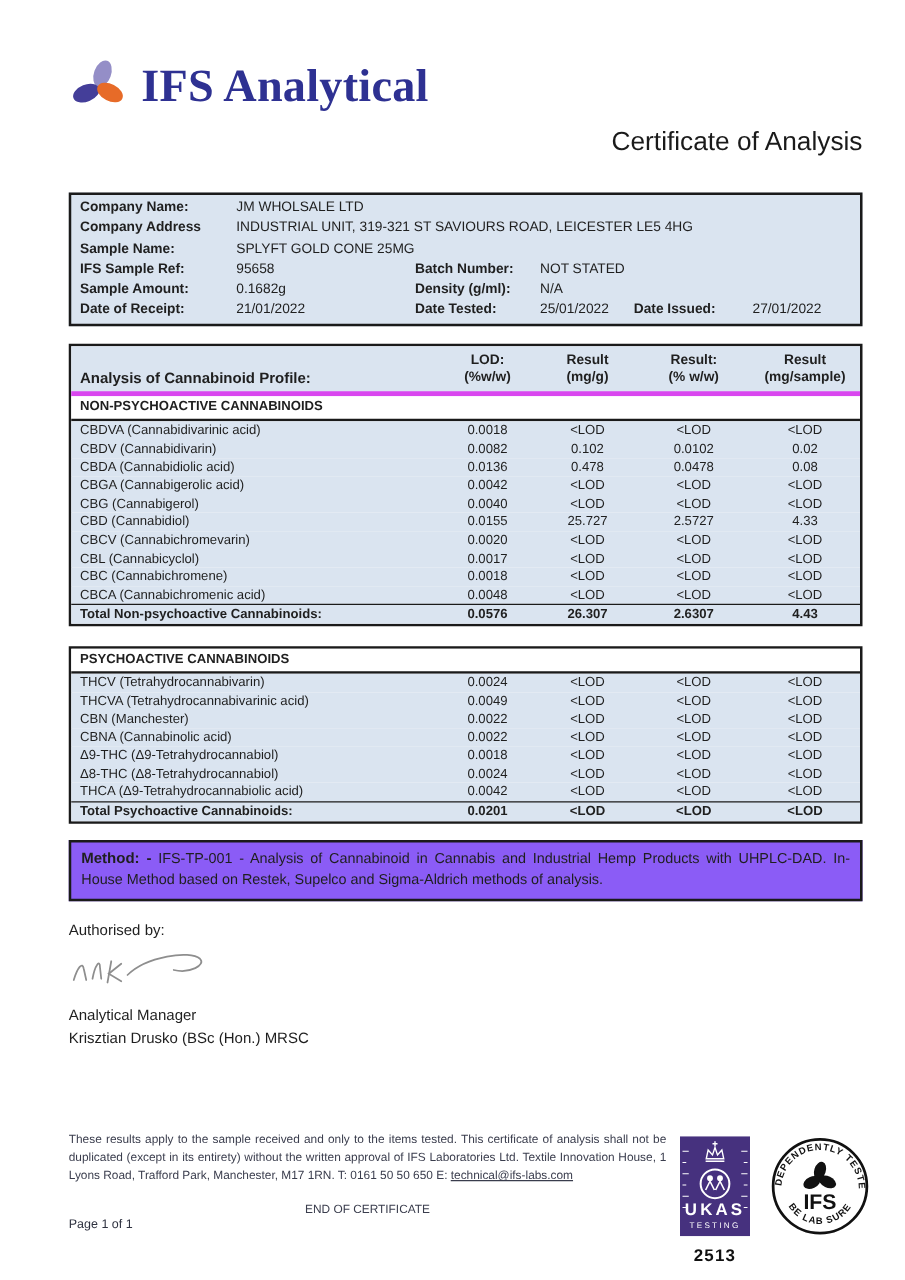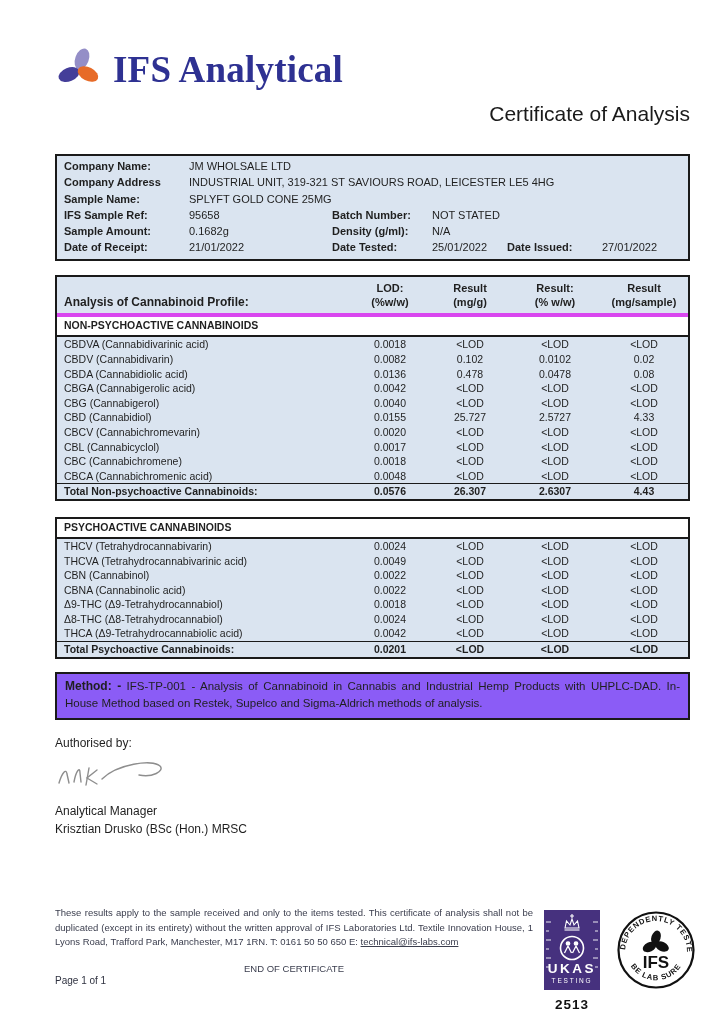--- a/index.html
+++ b/index.html
@@ -235,21 +235,21 @@
 
           <div class="arow">
             <div class="c-name">THCVA (Tetrahydrocannabivarinic acid)</div>
             <div class="c-num cw-lod">0.0049</div>
             <div class="c-num cw-mgg">&lt;LOD</div>
             <div class="c-num cw-pct">&lt;LOD</div>
             <div class="c-num cw-smp">&lt;LOD</div>
           </div>
 
           <div class="arow">
-            <div class="c-name">CBN (Cannabinol)</div>
+            <div class="c-name">CBN (Manchester)</div>
             <div class="c-num cw-lod">0.0022</div>
             <div class="c-num cw-mgg">&lt;LOD</div>
             <div class="c-num cw-pct">&lt;LOD</div>
             <div class="c-num cw-smp">&lt;LOD</div>
           </div>
 
           <div class="arow">
             <div class="c-name">CBNA (Cannabinolic acid)</div>
             <div class="c-num cw-lod">0.0022</div>
             <div class="c-num cw-mgg">&lt;LOD</div>

